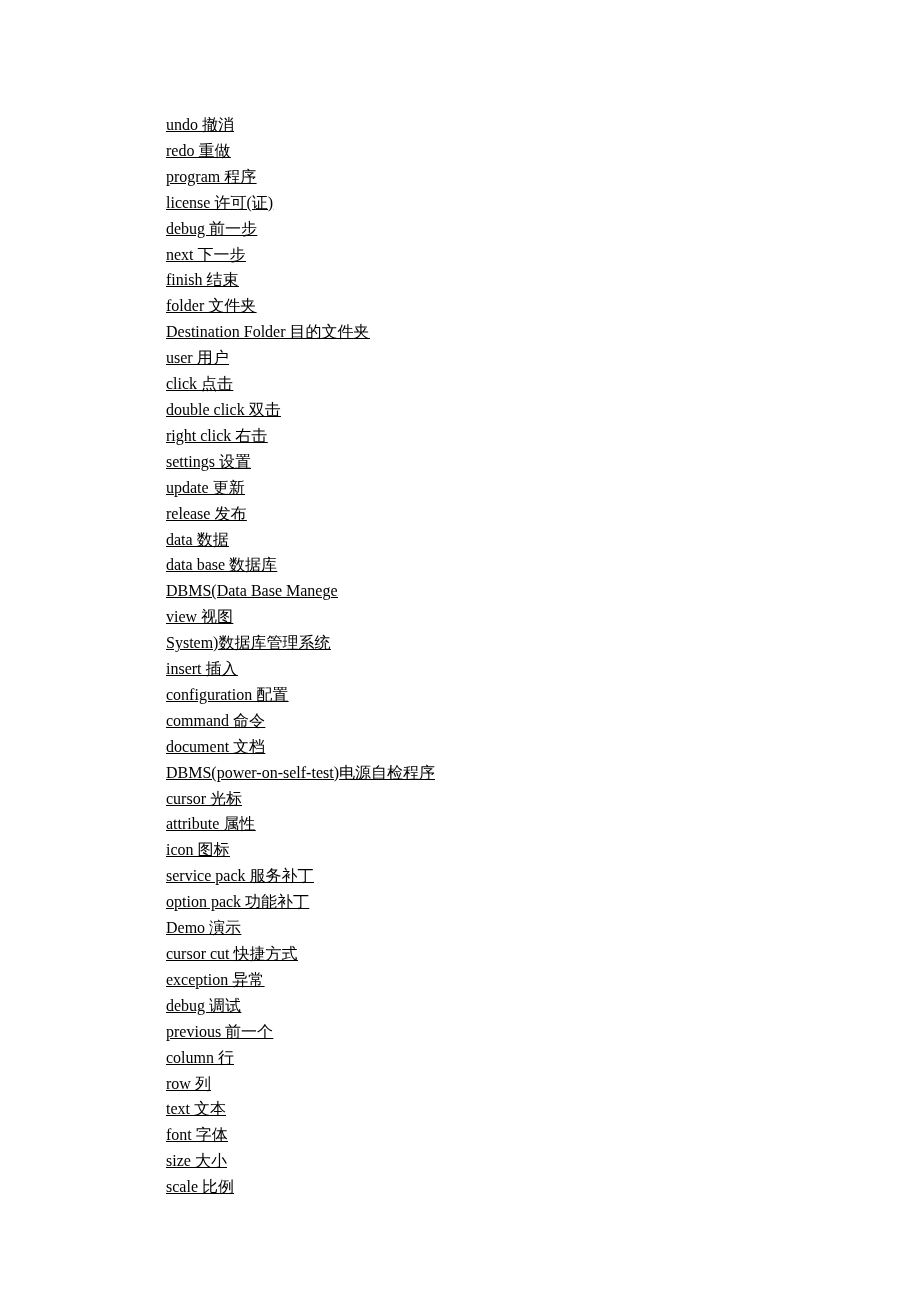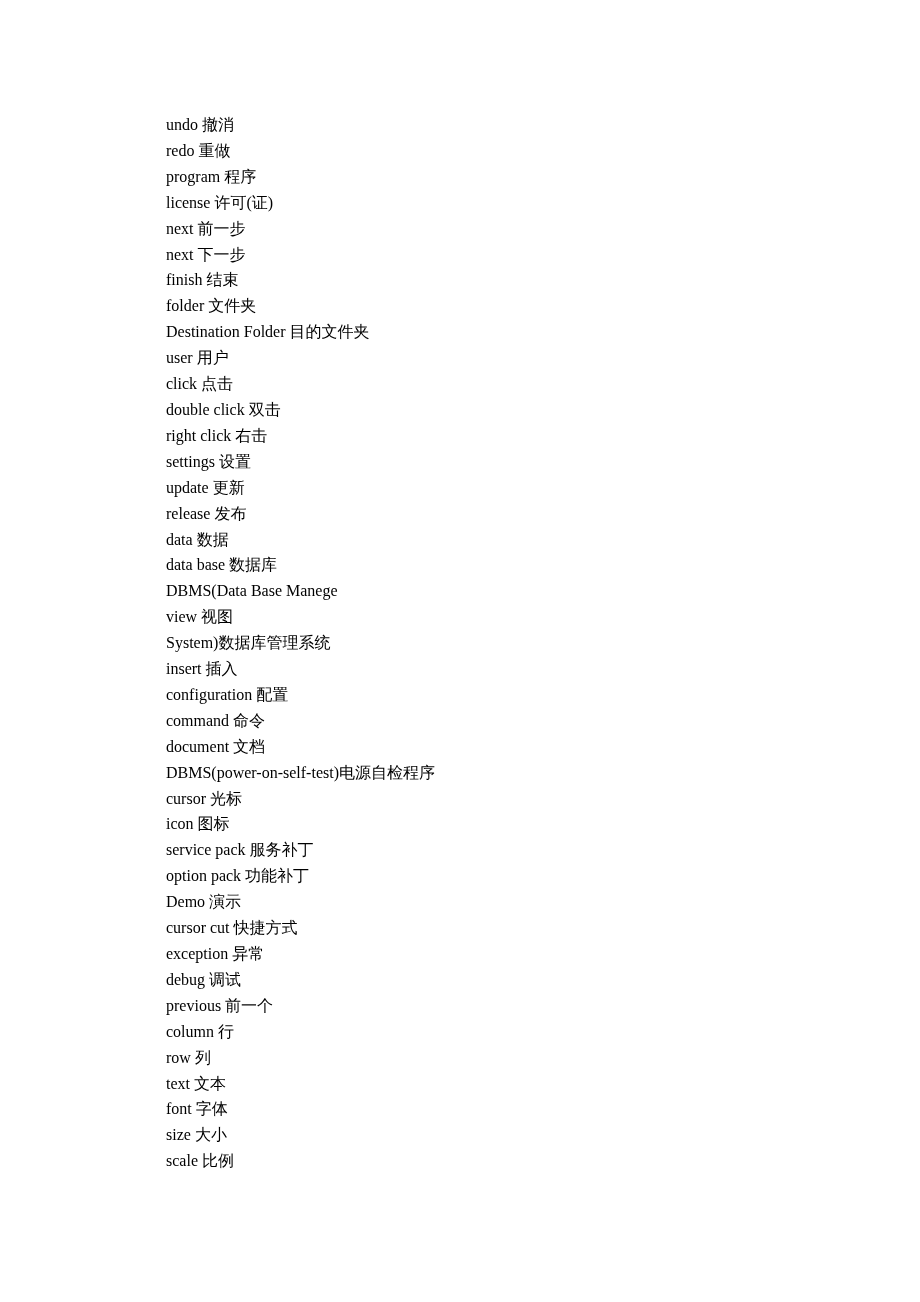--- a/index.html
+++ b/index.html
@@ -1,18 +1,19 @@
 <!DOCTYPE html>
 <html><head>
   <meta charset="utf-8">
   <style>
     * {
       margin: 0;
       padding: 0;
       box-sizing: border-box;
+      text-decoration: underline;
     }
     body {
       width: 920px;
       min-height: 1302px;
       background: #ffffff;
       font-family: "Times New Roman", "SimSun", serif;
       font-size: 16px;
       color: #000000;
       padding-top: 112px;
       padding-left: 166px;
@@ -23,21 +24,21 @@
     }
   </style>
 </head>
 <body>
 
 <div>
   <span class="line">undo 撤消</span>
   <span class="line">redo 重做</span>
   <span class="line">program 程序</span>
   <span class="line">license 许可(证)</span>
-  <span class="line">next 前一步</span>
+  <span class="line">debug 前一步</span>
   <span class="line">next 下一步</span>
   <span class="line">finish 结束</span>
   <span class="line">folder 文件夹</span>
   <span class="line">Destination Folder 目的文件夹</span>
   <span class="line">user 用户</span>
   <span class="line">click 点击</span>
   <span class="line">double click 双击</span>
   <span class="line">right click 右击</span>
   <span class="line">settings 设置</span>
   <span class="line">update 更新</span>
@@ -46,20 +47,21 @@
   <span class="line">data base 数据库</span>
   <span class="line">DBMS(Data Base Manege</span>
   <span class="line">view 视图</span>
   <span class="line">System)数据库管理系统</span>
   <span class="line">insert 插入</span>
   <span class="line">configuration 配置</span>
   <span class="line">command 命令</span>
   <span class="line">document 文档</span>
   <span class="line">DBMS(power-on-self-test)电源自检程序</span>
   <span class="line">cursor 光标</span>
+  <span class="line">attribute 属性</span>
   <span class="line">icon 图标</span>
   <span class="line">service pack 服务补丁</span>
   <span class="line">option pack 功能补丁</span>
   <span class="line">Demo 演示</span>
   <span class="line">cursor cut 快捷方式</span>
   <span class="line">exception 异常</span>
   <span class="line">debug 调试</span>
   <span class="line">previous 前一个</span>
   <span class="line">column 行</span>
   <span class="line">row 列</span>

